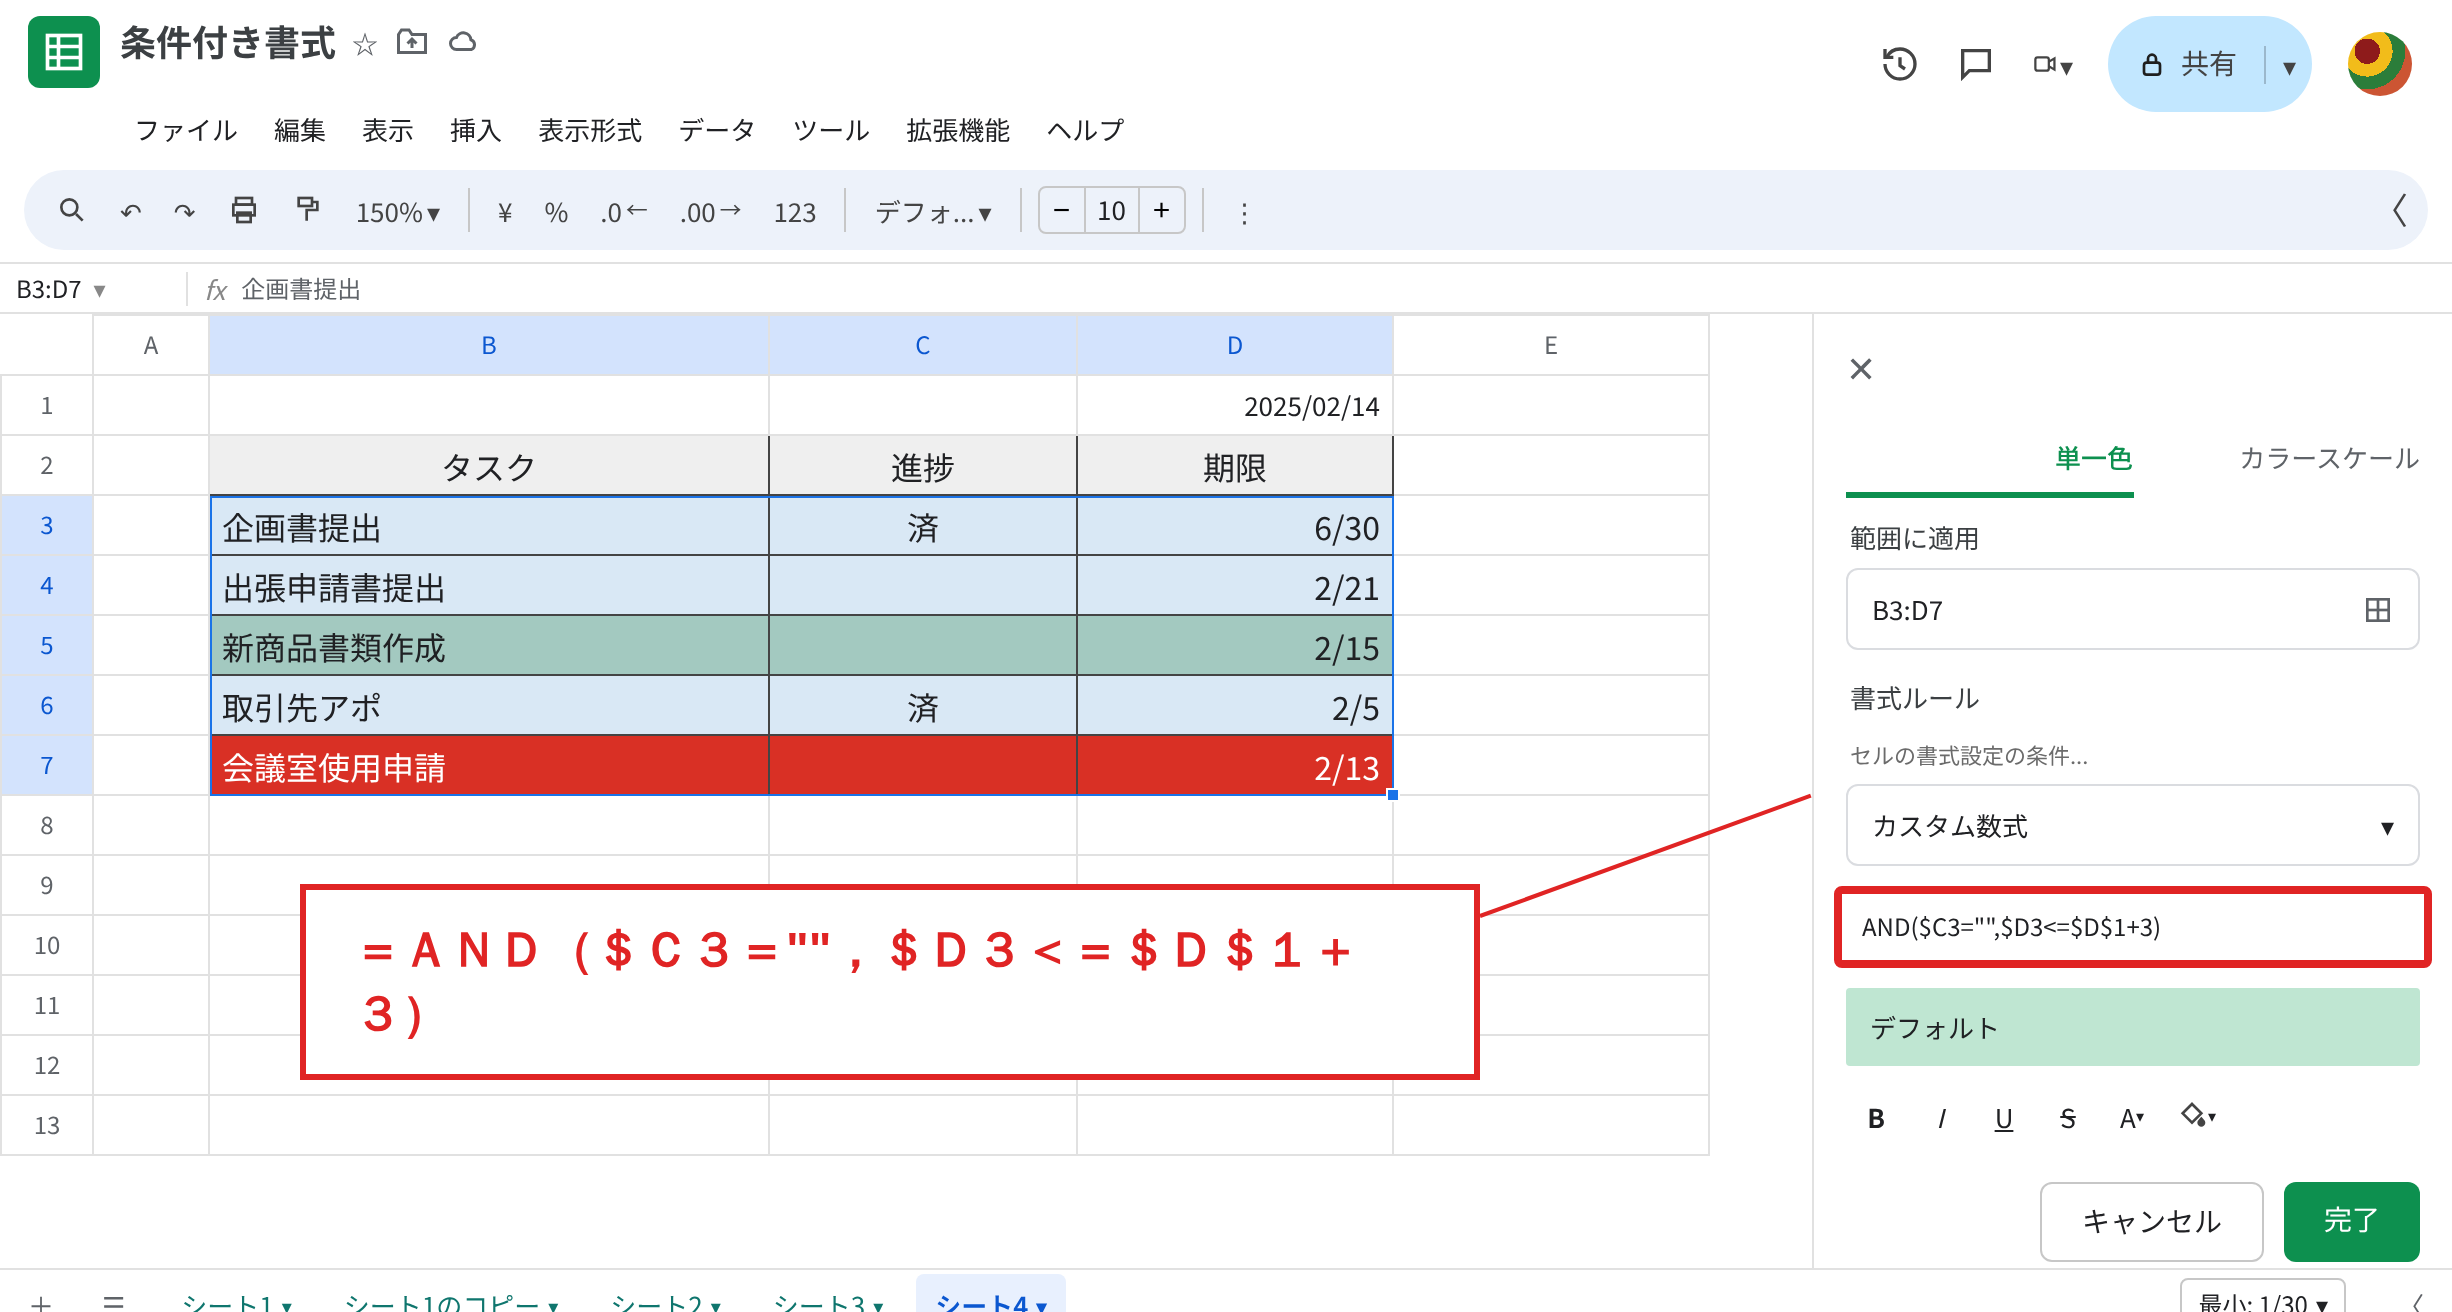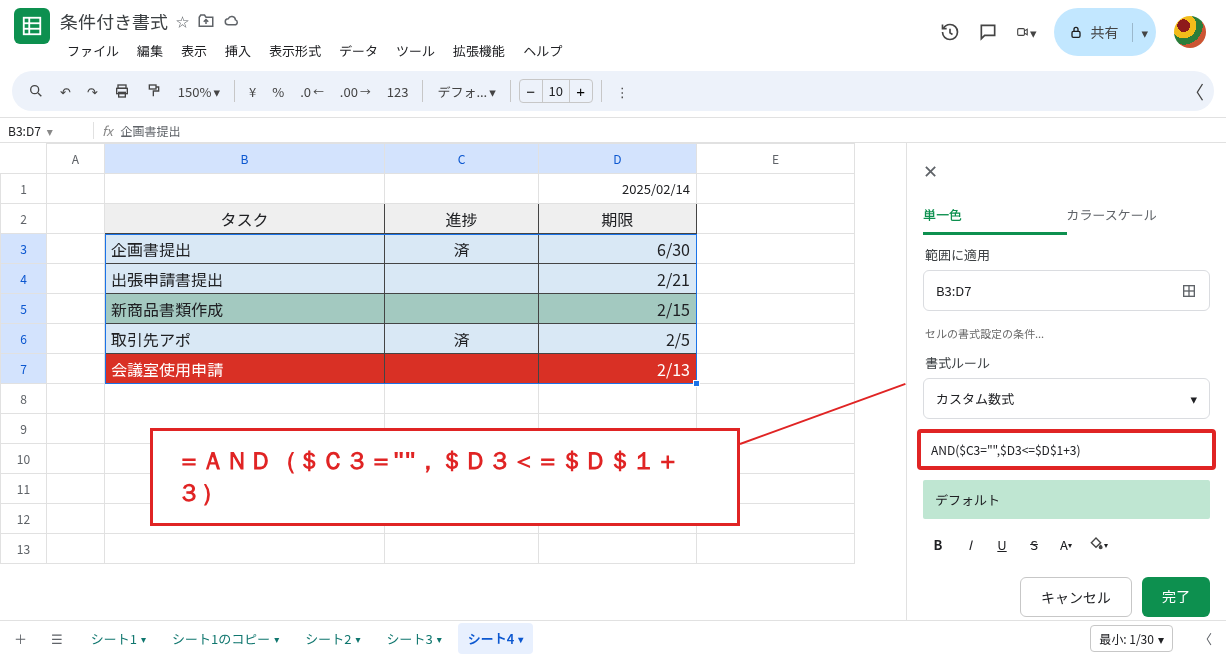--- a/index.html
+++ b/index.html
@@ -15,24 +15,24 @@
     --pill:#c2e7ff;
     --panel-bg:#fff;
   }
   *{box-sizing:border-box;}
   body{margin:0;font-family:"Noto Sans JP",Arial,sans-serif;color:var(--text);font-size:13px;background:#fff;width:1226px;height:656px;overflow:hidden;}
   
   .hdr{display:flex;align-items:flex-start;padding:8px 14px 0;}
   .logo{width:36px;height:36px;background:var(--green);border-radius:6px;display:flex;align-items:center;justify-content:center;color:#fff;margin-right:10px;flex:0 0 auto;}
   .logo svg{width:22px;height:22px;}
   .title-area{display:flex;flex-direction:column;gap:2px;}
-  .title-row{display:flex;align-items:center;gap:8px;}
+  .title-row{display:flex;align-items:center;gap:8px;font-weight:bold;}
   .doc-title{font-size:18px;color:#3c4043;}
   .title-icn{color:#5f6368;}
-  .menus{display:flex;gap:4px;margin-top:2px;}
+  .menus{display:flex;gap:4px;margin-top:16px;}
   .menus span{padding:3px 7px;cursor:pointer;border-radius:4px;}
   .spacer{flex:1;}
   .hdr-right{display:flex;align-items:center;gap:18px;color:#444;padding-right:6px;}
   .icn{width:20px;height:20px;display:inline-flex;align-items:center;justify-content:center;}
   .share{display:flex;align-items:center;background:var(--pill);border-radius:30px;height:48px;}
   .share-main{display:flex;align-items:center;gap:6px;padding:0 14px;font-size:14px;cursor:pointer;}
   .share-drop{border-left:1px solid rgba(0,0,0,.2);padding:0 8px;cursor:pointer;}
   .avatar{width:32px;height:32px;border-radius:50%;background:radial-gradient(circle at 30% 30%,#8e1b1b 0 20%,#f2bc1a 20% 40%,#2b7d3a 40% 60%,#c53 60% 80%,#3a6 80% 100%);}
   
   .bar{display:flex;align-items:center;gap:4px;background:#edf2fa;border-radius:30px;margin:8px 12px 6px;padding:4px 10px;height:40px;}
@@ -66,21 +66,21 @@
   .rt{text-align:right !important;}
   .selrange{outline:1px solid #1a73e8;outline-offset:-1px;position:absolute;pointer-events:none;}
   .handle{position:absolute;width:7px;height:7px;background:#1a73e8;border:1px solid #fff;}
   .annot{position:absolute;border:3px solid #e02424;background:#fff;padding:14px 24px;font-size:24px;font-weight:600;color:#e02424;font-family:"Meiryo",sans-serif;}
   .callout{position:absolute;border-top:2px solid #e02424;transform-origin:left;}
   
   .panel{width:320px;border-left:1px solid var(--grid);display:flex;flex-direction:column;padding:0 0 10px;}
   .panel-h{display:flex;align-items:center;justify-content:space-between;padding:14px 16px;font-size:16px;}
   .close-x{font-size:18px;color:#5f6368;cursor:pointer;}
   .tabs{display:flex;padding:0 16px;}
-  .tabs div{flex:1;text-align:left;padding:8px 0;color:#5f6368;cursor:pointer;}
+  .tabs div{flex:1;text-align:right;padding:8px 0;color:#5f6368;cursor:pointer;}
   .tabs .act{color:var(--green);border-bottom:3px solid var(--green);font-weight:500;}
   .sect{padding:10px 18px 2px;font-size:13px;}
   .sect.lbl{color:#3c4043;}
   .sect.sub{color:#6b6b6b;font-size:11px;}
   .fieldbox{margin:4px 16px;border:1px solid #dadce0;border-radius:6px;padding:10px 12px;display:flex;align-items:center;justify-content:space-between;}
   .dropdown{margin:4px 16px;border:1px solid #dadce0;border-radius:6px;padding:10px 12px;display:flex;justify-content:space-between;align-items:center;cursor:pointer;text-align:center;}
   .formula-box{margin:6px 10px;border:4px solid #e02424;border-radius:4px;padding:8px 10px;font-size:12px;}
   .style-prev{margin:4px 16px;background:#bfe6d2;padding:10px 12px;border-radius:2px;}
   .fmtrow{display:flex;gap:2px;margin:6px 16px;align-items:center;}
   .fmtrow .fb{width:30px;height:30px;display:flex;align-items:center;justify-content:center;cursor:pointer;border-radius:4px;}
@@ -370,22 +370,22 @@
     <div class="fieldbox">
       <span>B3:D7</span>
       <span>
           <svg width="16" height="16" viewBox="0 0 24 24" fill="none" stroke="#5f6368" stroke-width="2">
             <rect x="4" y="4" width="16" height="16"></rect>
             <line x1="4" y1="12" x2="20" y2="12"></line>
             <line x1="12" y1="4" x2="12" y2="20"></line>
           </svg>
         </span>
     </div>
+    <div class="sect lbl">書式ルール</div>
     <div class="sect sub">セルの書式設定の条件...</div>
-    <div class="sect lbl">書式ルール</div>
     <div class="dropdown">
       <span>カスタム数式</span>
         <span>▾</span>
     </div>
     <div class="formula-box">AND($C3="",$D3&lt;=$D$1+3)</div>
     <div class="style-prev">デフォルト</div>
     <div class="fmtrow">
       <span class="fb" style="font-weight:700">B</span>
       <span class="fb" style="font-style:italic">I</span>
       <span class="fb" style="text-decoration:underline">U</span>

